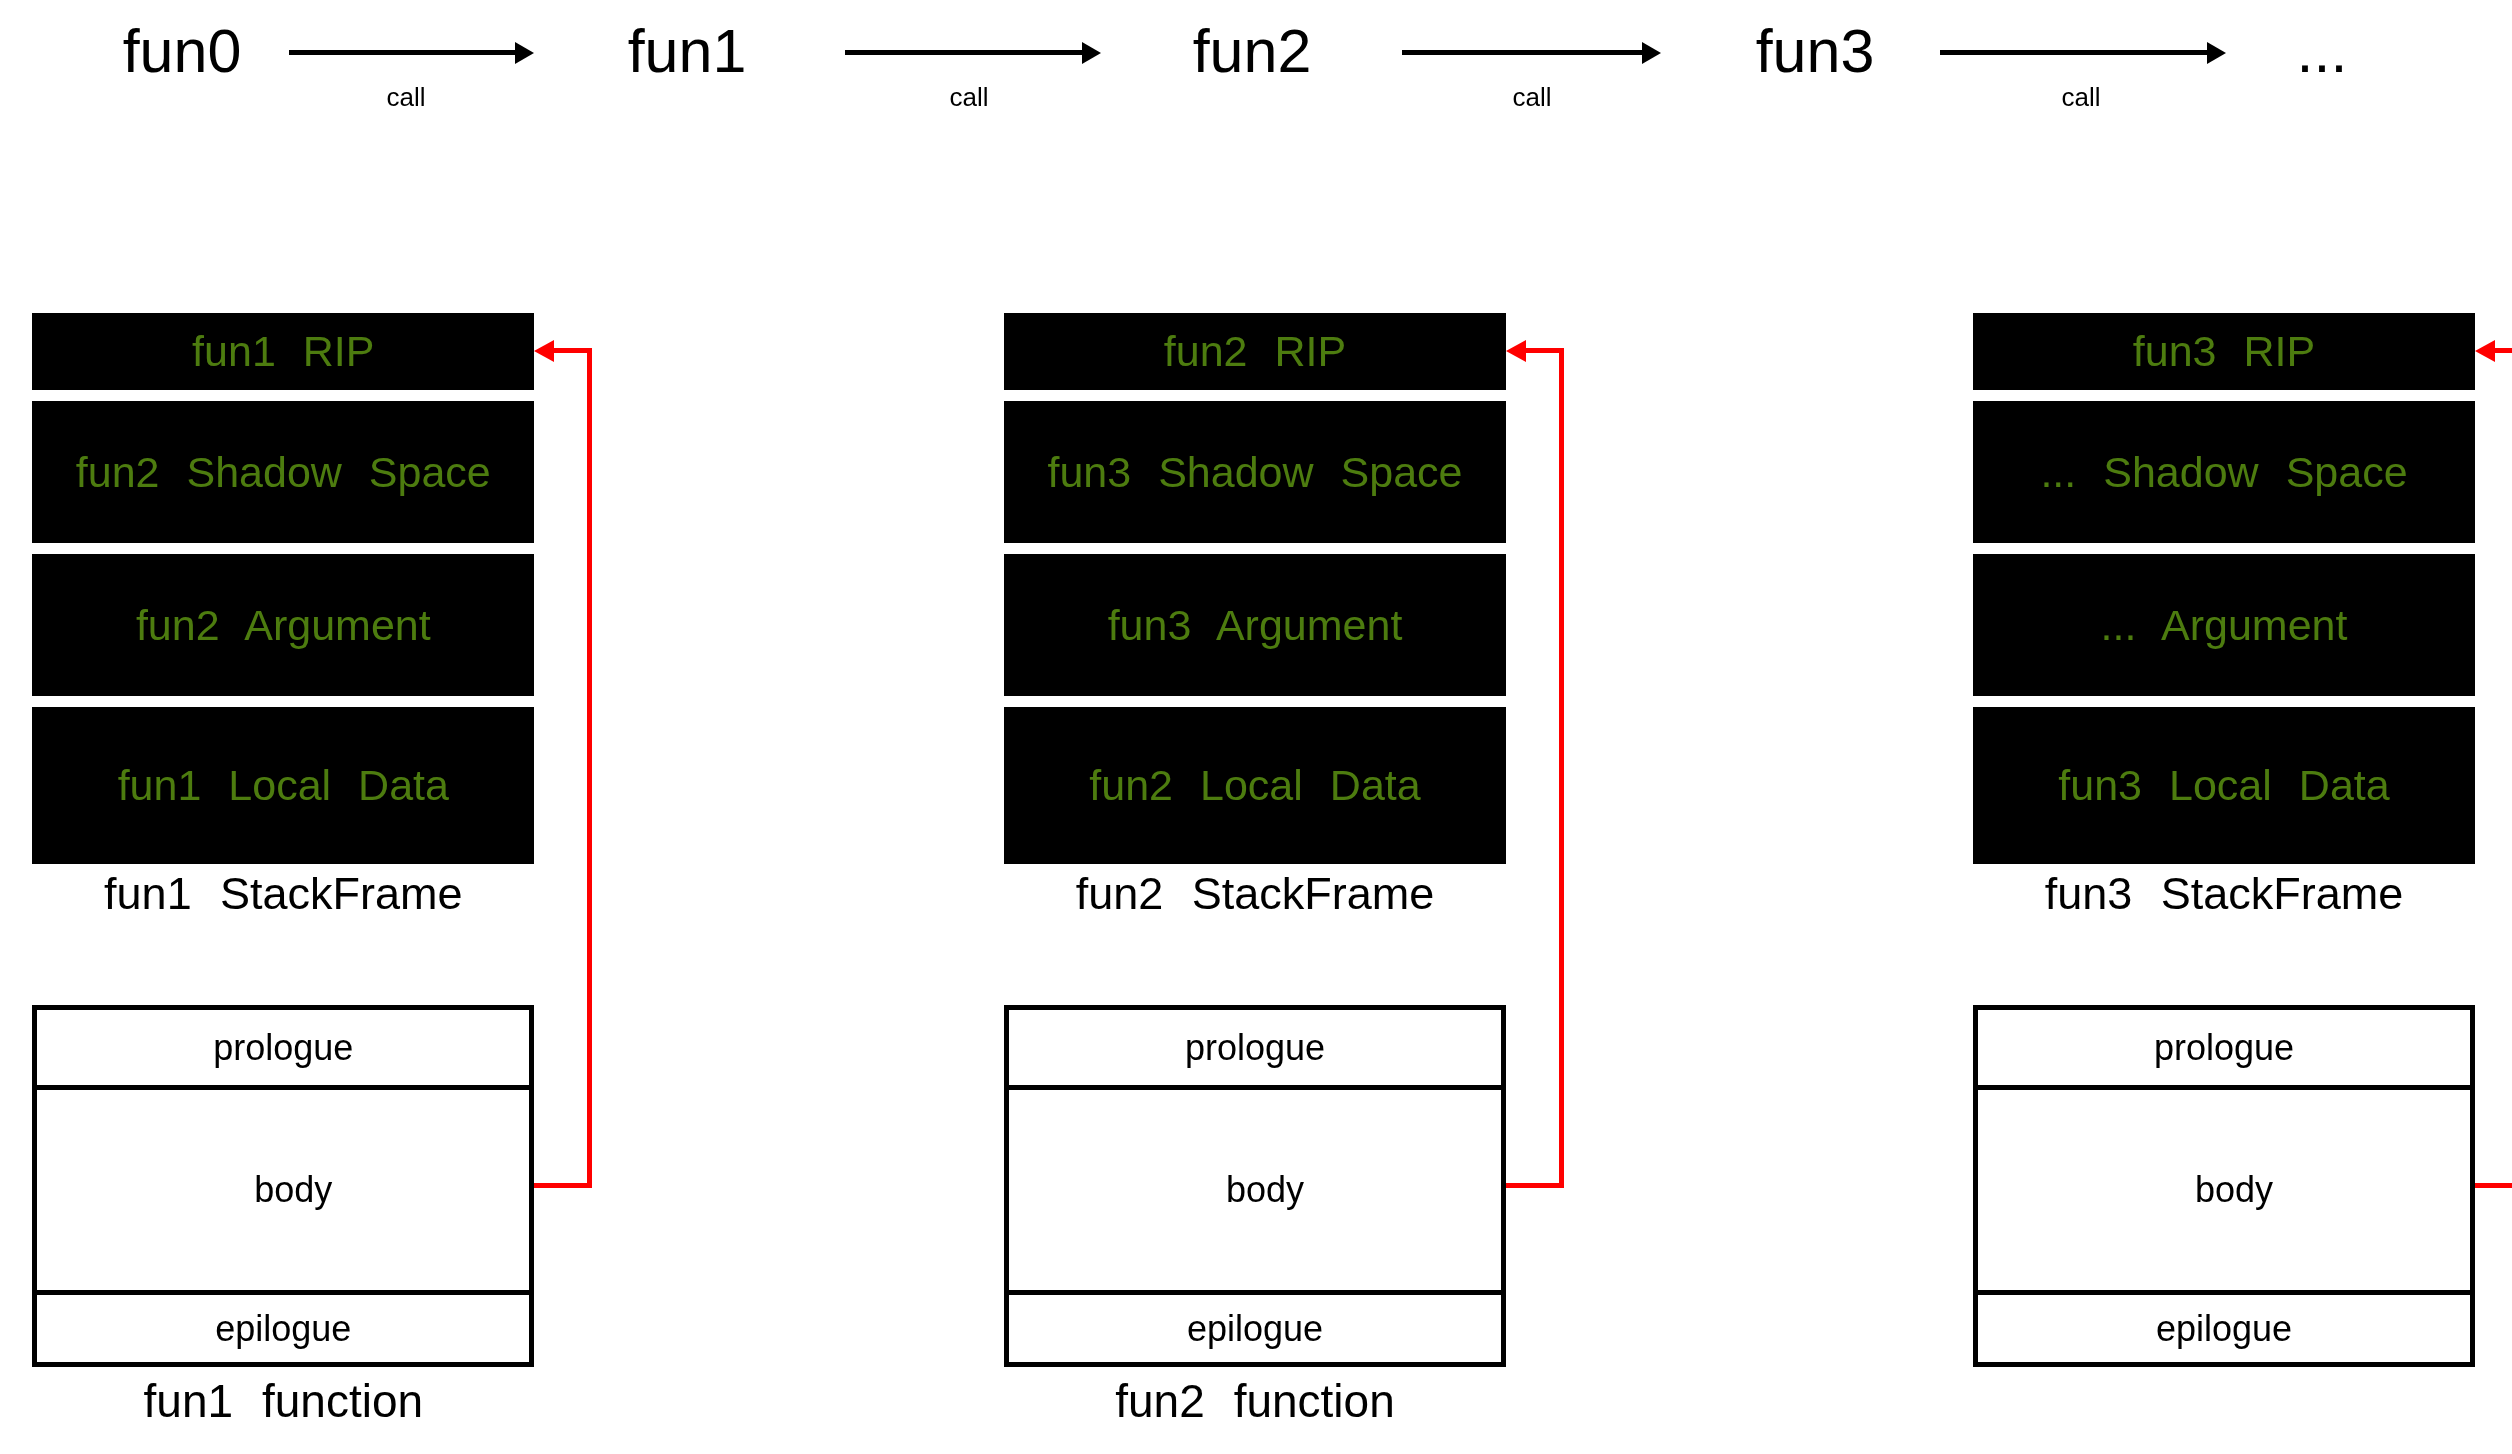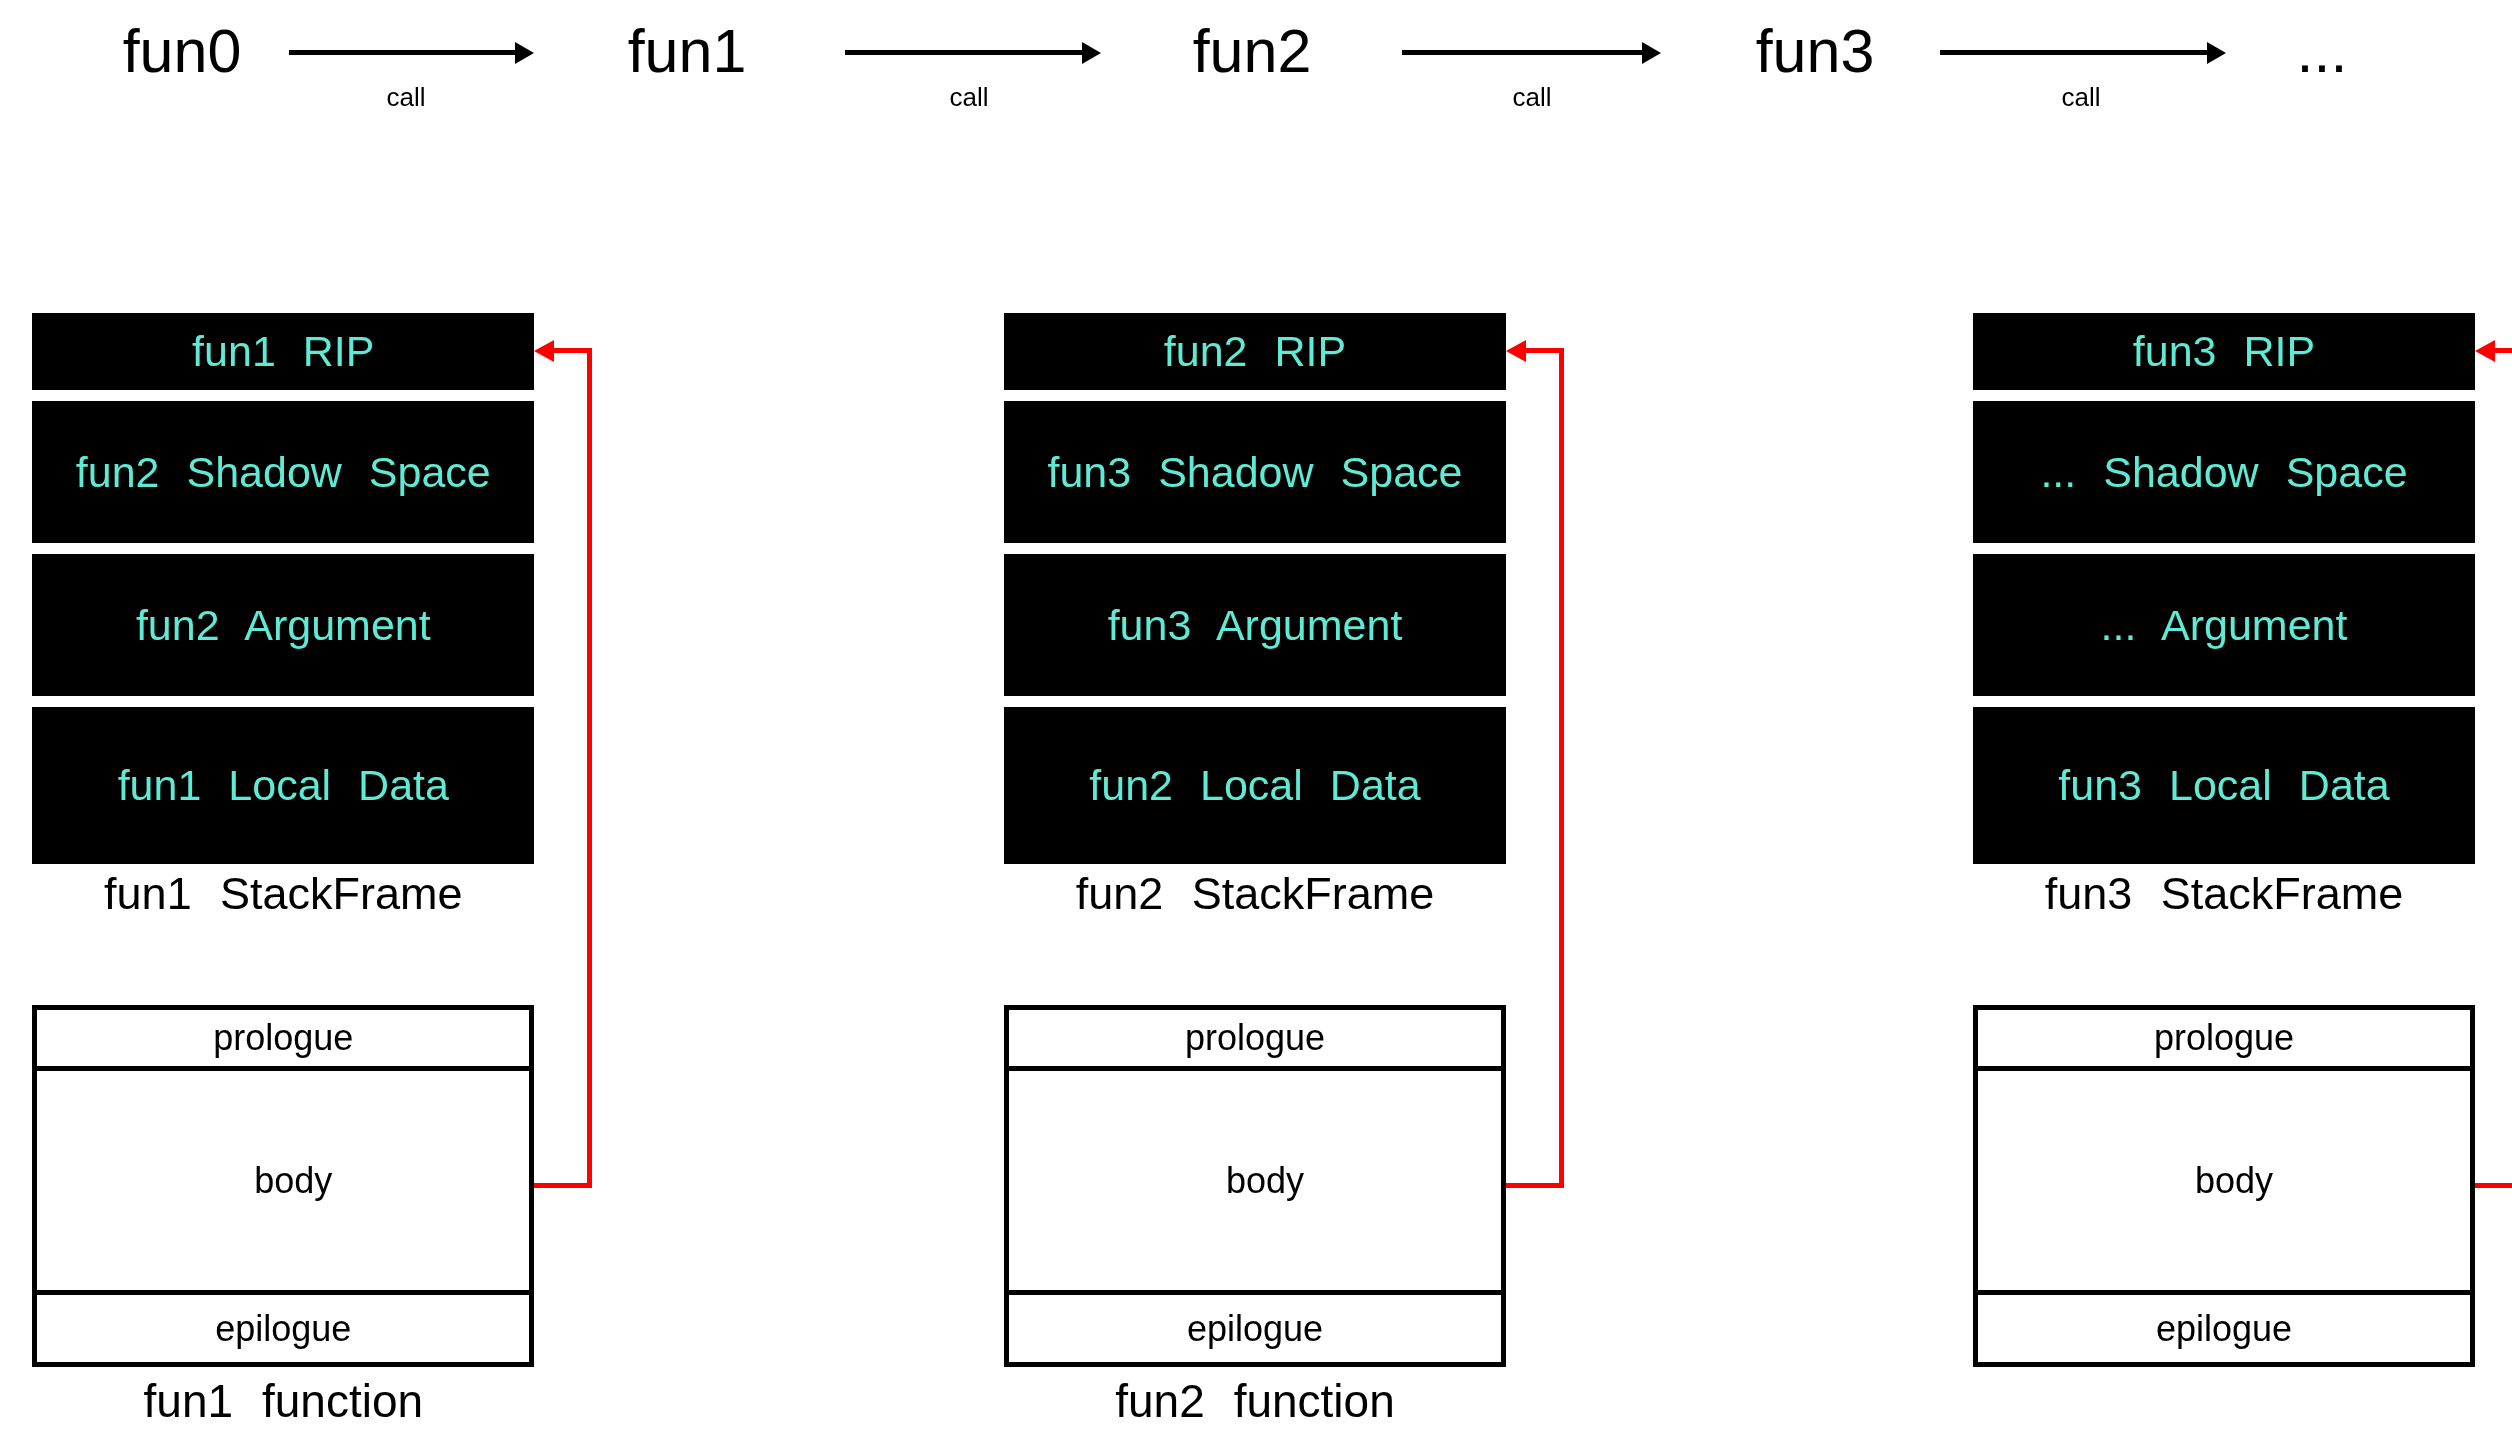--- a/index.html
+++ b/index.html
@@ -38,21 +38,21 @@
   }
 
   
   .column{position:absolute;top:0;width:575px;height:1455px;}
   .col-0{left:8.3px;}
   .col-1{left:980px;}
   .col-2{left:1949px;}
 
   .cell{
     position:absolute;left:0;width:502px;
-    background:#000000;color:#5eead4;
+    background:#000000;color:#4d7c0f;
     display:flex;align-items:center;justify-content:center;
     font-size:43px;word-spacing:0.35em;white-space:nowrap;
   }
   .cell.rip{top:313px;height:77px;}
   .cell.shadow{top:401px;height:142px;}
   .cell.argument{top:554px;height:142px;}
   .cell.local{top:707px;height:157px;}
 
   .sf-label{
     position:absolute;left:251px;top:868px;
@@ -62,21 +62,21 @@
 
   .func-box{
     position:absolute;left:0;top:1005px;width:502px;height:362px;
     box-sizing:border-box;border:5.8px solid #000000;
     display:flex;flex-direction:column;background:#ffffff;
   }
   .func-box .sec{
     display:flex;align-items:center;justify-content:center;
     font-size:36px;white-space:nowrap;
   }
-  .func-box .sec.prologue{height:56px;flex:none;}
+  .func-box .sec.prologue{height:75px;flex:none;}
   .func-box .sec.body{
     flex:1;
     border-top:5.8px solid #000000;border-bottom:5.8px solid #000000;padding-left:20px;
   }
   .func-box .sec.epilogue{height:67px;flex:none;}
 
   .fn-label{
     position:absolute;left:251px;top:1374px;
     transform:translateX(-50%);
     font-size:46px;word-spacing:0.35em;white-space:nowrap;

